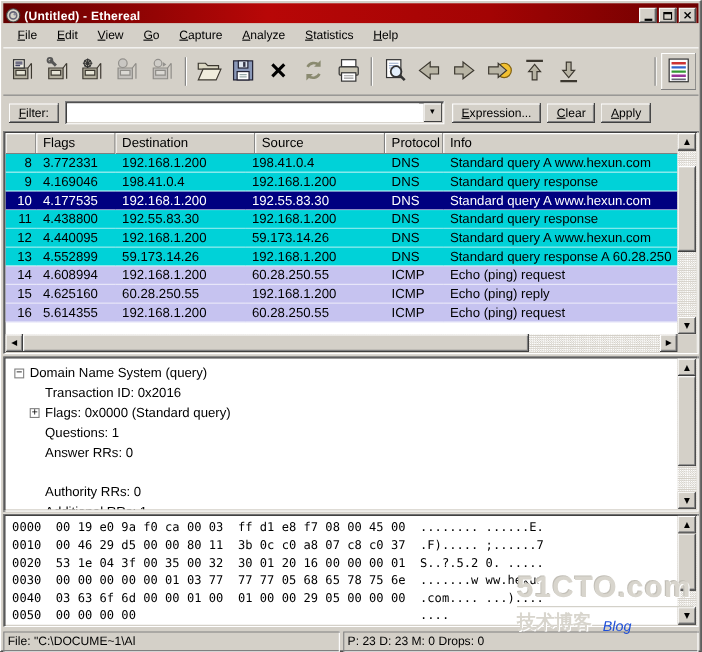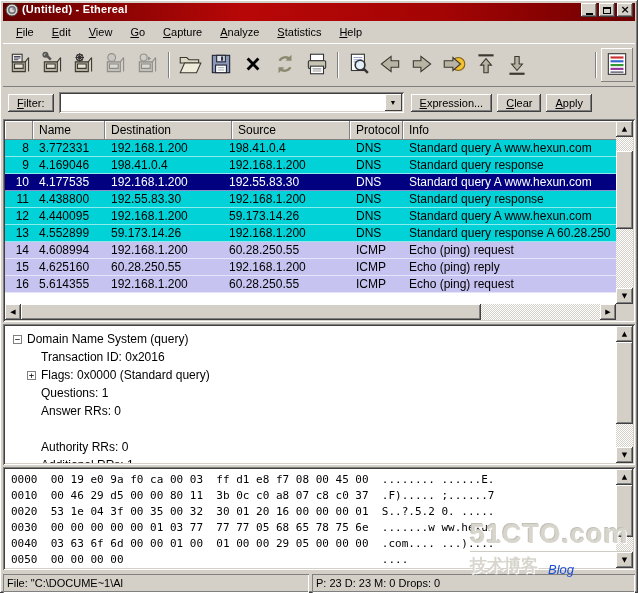--- a/index.html
+++ b/index.html
@@ -7,21 +7,21 @@
   body { font-family: "Liberation Sans", sans-serif; font-size:11px; background:#808080; }
 
   .window {
     position:relative; width:638px; height:593px; background:#d4d0c8;
     box-shadow: inset -1px -1px 0 #404040, inset 1px 1px 0 #fff, inset -2px -2px 0 #808080, inset 2px 2px 0 #d4d0c8;
     padding:3px; display:flex; flex-direction:column;
   }
 
   
   .titlebar {
-    height:18px; flex:0 0 18px; display:flex; align-items:flex-start; padding:0 2px;
+    height:18px; flex:0 0 18px; display:flex; align-items:flex-end; padding:0 2px;
     background: linear-gradient(90deg,#640000 0%,#b80707 38%,#a30404 70%,#6e0000 100%);
     color:#fff; font-weight:bold;
   }
   .titlebar .app-icon { width:14px; height:14px; margin-right:3px; flex:0 0 auto; }
   .titlebar .title { flex:1; font-size:11px; letter-spacing:.2px; white-space:nowrap; overflow:hidden; }
   .winbtns { display:flex; gap:2px; }
   .winbtn {
     width:16px; height:14px; background:#d4d0c8; display:flex; align-items:center; justify-content:center;
     box-shadow: inset -1px -1px 0 #404040, inset 1px 1px 0 #fff, inset -2px -2px 0 #808080;
     color:#000; font-size:10px; cursor:default;
@@ -296,21 +296,21 @@
     </div>
     <button class="btn3d accel"><span class="u">E</span>xpression...</button>
     <button class="btn3d accel"><span class="u">C</span>lear</button>
     <button class="btn3d accel apply-btn"><span class="u">A</span>pply</button>
   </div>
 
   <div class="pane packet-pane">
     <div class="plist-inner">
       <div class="phead" id="phead">
           <div class="hcell" style="width: 28px;"></div>
-          <div class="hcell" style="width: 72px;">Name</div>
+          <div class="hcell" style="width: 72px;">Flags</div>
           <div class="hcell" style="width: 127px;">Destination</div>
           <div class="hcell" style="width: 118px;">Source</div>
           <div class="hcell" style="width: 53px;">Protocol</div>
           <div class="hcell" style="width: 215px;">Info</div>
         </div>
       <div id="prows">
           <div class="prow dns">
             <span class="pcell c-no" style="width: 28px;">8</span>
             <span class="pcell c-time" style="width: 72px;">3.772331</span>
             <span class="pcell c-source" style="width: 118px;">192.168.1.200</span>

